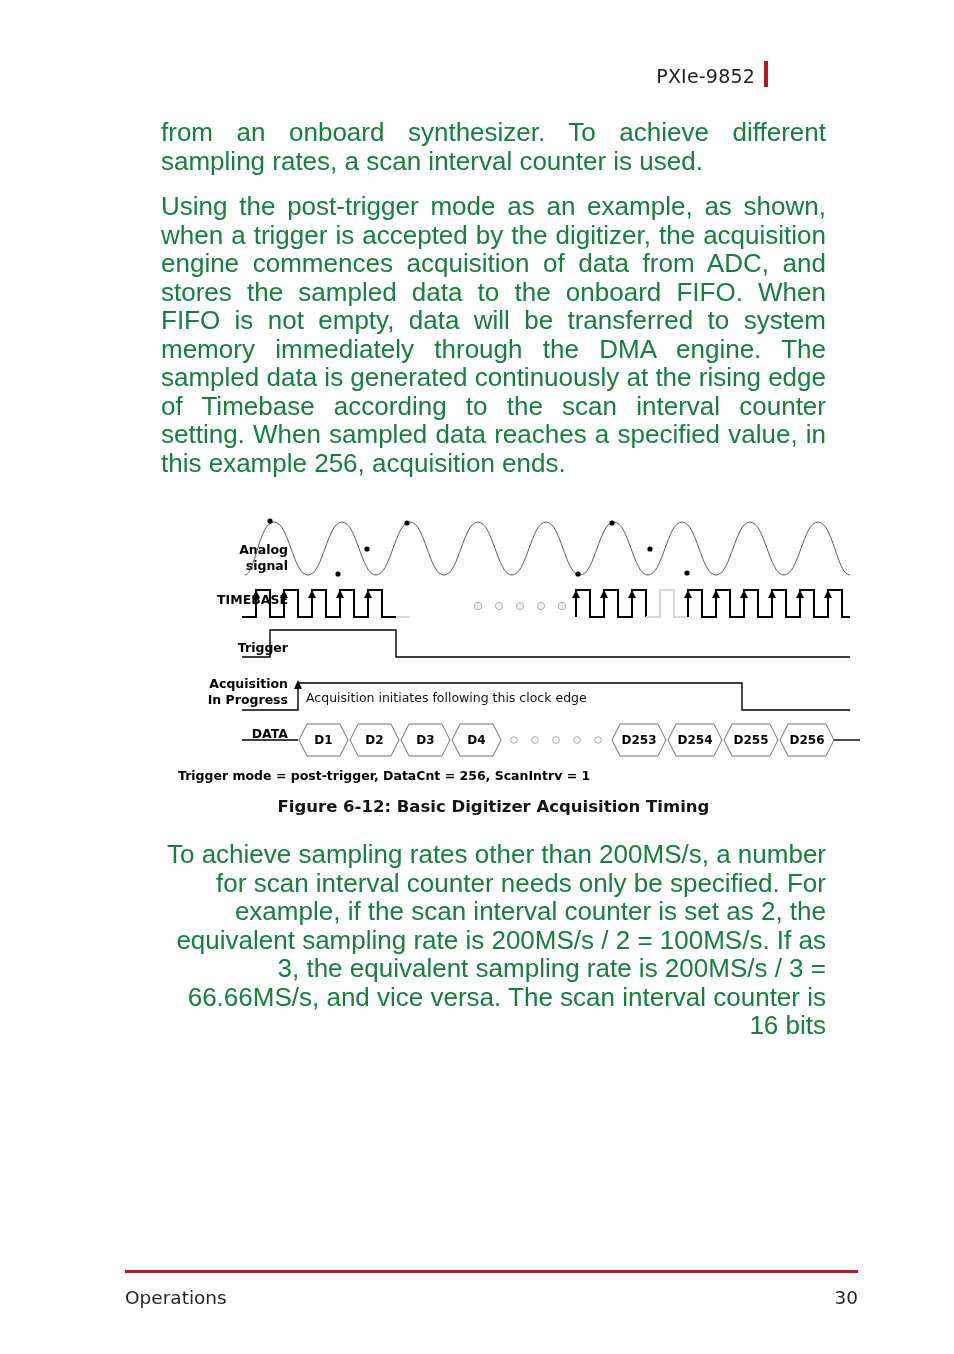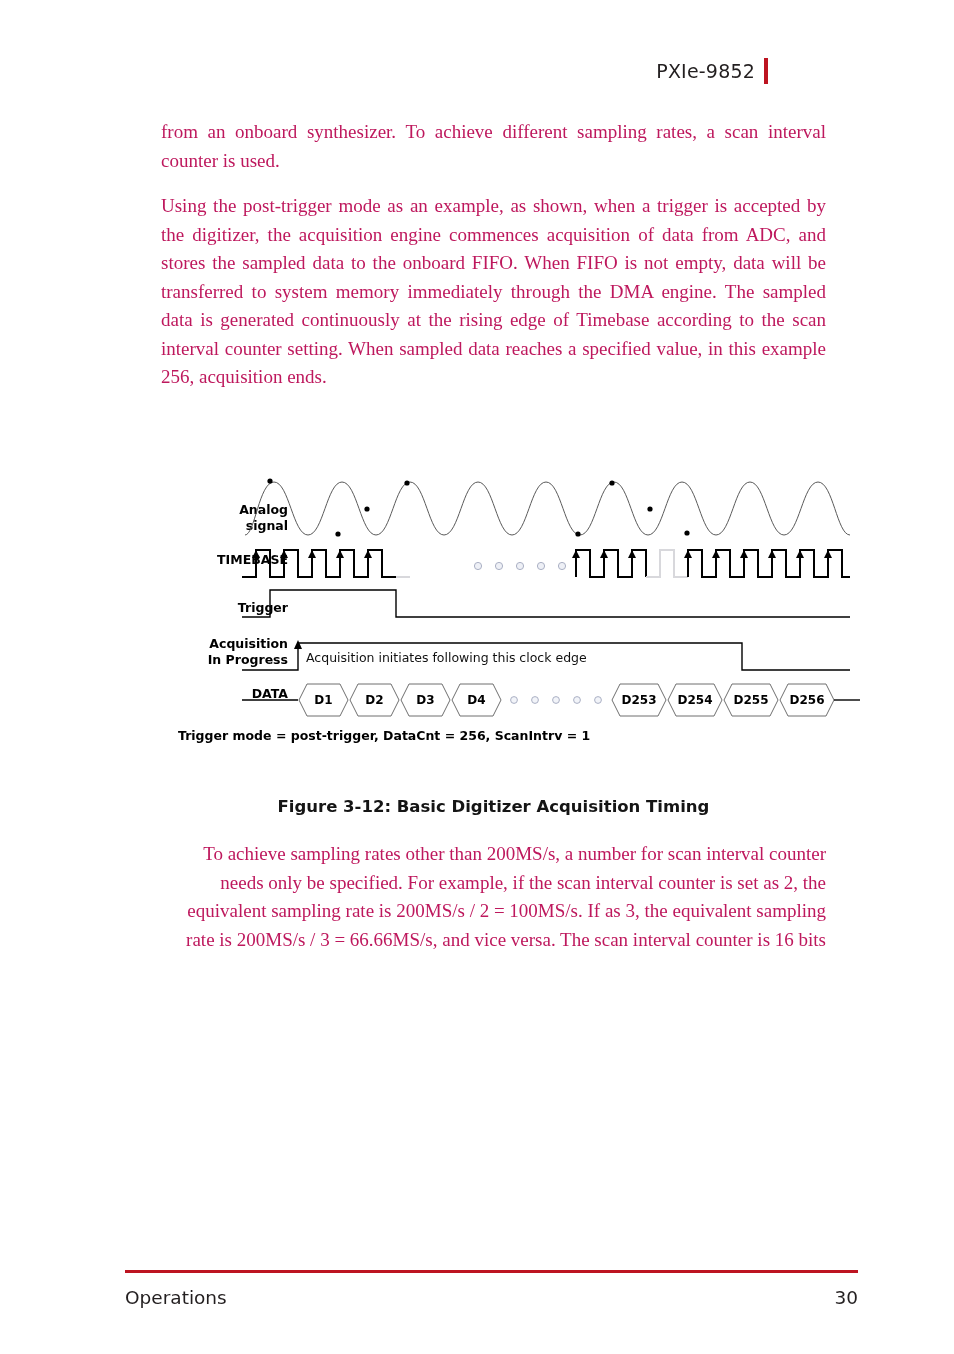--- a/index.html
+++ b/index.html
@@ -18,21 +18,21 @@
 
   
   .header {
     position: absolute;
     top: 55px;
     left: 0;
     width: 850px;
     height: 32px;
     display: flex;
     justify-content: flex-end;
-    align-items: center;
+    align-items: flex-end;
   }
   .header-title {
     font-size: 19px;
     color: #231f20;
     letter-spacing: 0.2px;
     font-family: "DejaVu Sans", "Liberation Sans", sans-serif;
   }
   .header-rule {
     width: 4px;
     height: 26px;
@@ -43,33 +43,33 @@
 
   
   .content {
     position: absolute;
     left: 161px;
     top: 118px;
     width: 665px;
   }
   p.body {
     margin: 0 0 17px 0;
-    font-size: 19px;
+    font-size: 26px;
     line-height: 28.5px;
     text-align: justify;
-    color: #be185d;
-    font-family: Liberation Serif, serif;
+    color: #15803d;
+    font-family: Liberation Sans, sans-serif;
   }
   p.body.last { text-align: right; }
 
   
   .figure {
     position: absolute;
     left: 160px;
-    top: 452px;
+    top: 492px;
     width: 700px;
     height: 300px;
   }
   .figure svg { display: block; }
 
   .fig-caption {
     position: absolute;
     left: 161px;
     top: 797px;
     width: 665px;
@@ -321,21 +321,21 @@
         <text class="cell-label" x="647" y="252">D256</text>
       </g>
 
       <line x1="674" y1="248" x2="700" y2="248" stroke="#000" stroke-width="1.4"></line>
     </g>
 
     <text class="fig-note" x="18" y="288">Trigger mode = post-trigger, DataCnt = 256, ScanIntrv = 1</text>
   </svg>
 </div>
 
-<div class="fig-caption">Figure 3-12: Basic Digitizer Acquisition Timing</div>
+<div class="fig-caption">Figure 6-12: Basic Digitizer Acquisition Timing</div>
 
 <div class="content2">
   <p class="body last">To achieve sampling rates other than 200MS/s, a number for scan interval counter needs only be specified. For example, if the scan interval counter is set as 2, the equivalent sampling rate is 200MS/s / 2 = 100MS/s. If as 3, the equivalent sampling rate is 200MS/s / 3 = 66.66MS/s, and vice versa. The scan interval counter is 16 bits</p>
 </div>
 
 <div class="footer">
   <div class="footer-rule"></div>
   <div class="footer-row">
     <span class="footer-left">Operations</span>
     <span class="footer-right">30</span>

